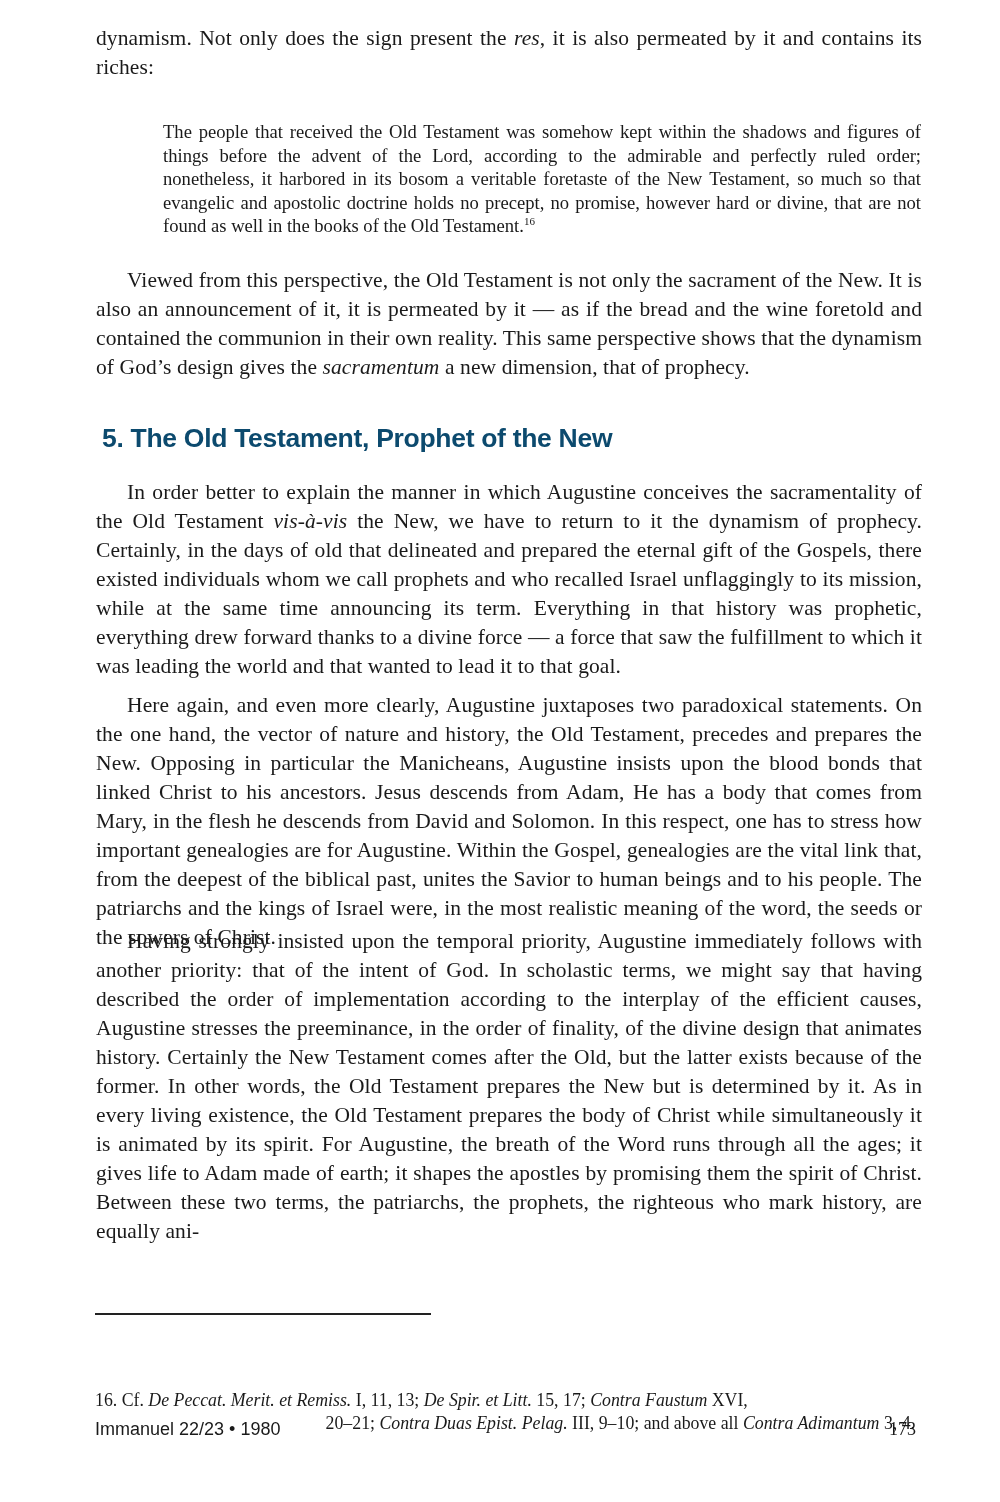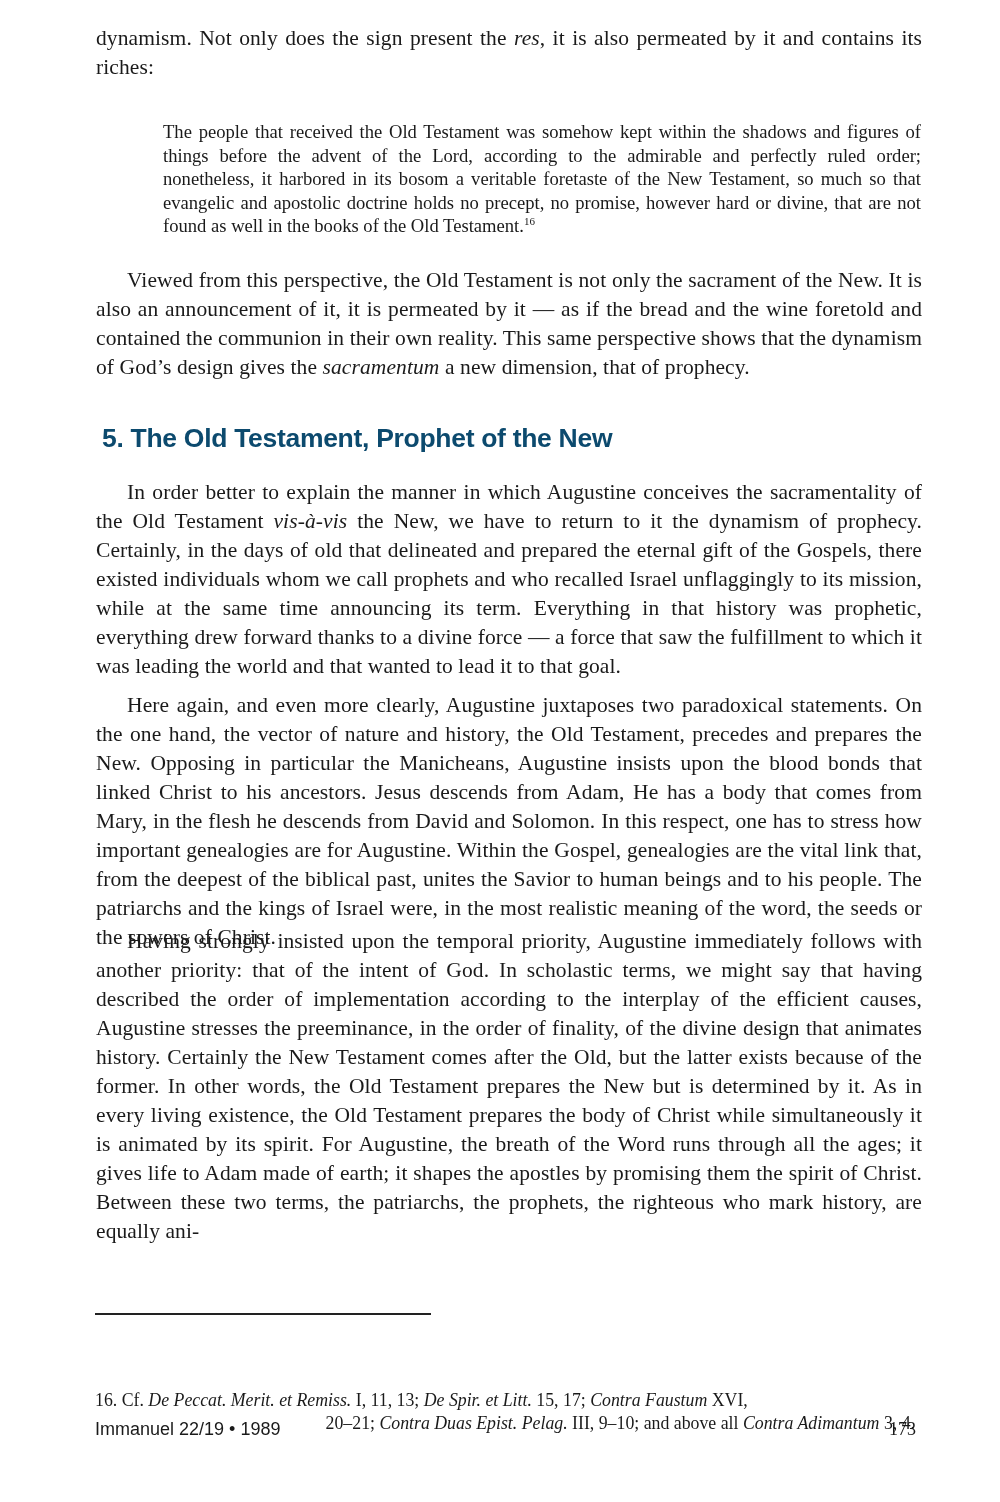--- a/index.html
+++ b/index.html
@@ -69,15 +69,15 @@
 
   <p class="body-text indent p5">Having strongly insisted upon the temporal priority, Augustine immediately follows with another priority: that of the intent of God. In scholastic terms, we might say that having described the order of implementation according to the interplay of the efficient causes, Augustine stresses the preeminance, in the order of finality, of the divine design that animates history. Certainly the New Testament comes after the Old, but the latter exists because of the former. In other words, the Old Testament prepares the New but is determined by it. As in every living existence, the Old Testament prepares the body of Christ while simultaneously it is animated by its spirit. For Augustine, the breath of the Word runs through all the ages; it gives life to Adam made of earth; it shapes the apostles by promising them the spirit of Christ. Between these two terms, the patriarchs, the prophets, the righteous who mark history, are equally ani-</p>
 
   <div class="rule"></div>
 
   <div class="footnote">
     <span>16. Cf. </span><i>De Peccat. Merit. et Remiss.</i><span> I, 11, 13; </span><i>De Spir. et Litt.</i><span> 15, 17; </span><i>Contra Faustum</i><span> XVI,</span>
     <span class="fn-line2"><span>20–21; </span><i>Contra Duas Epist. Pelag.</i><span> III, 9–10; and above all </span><i>Contra Adimantum</i><span> 3, 4.</span></span>
   </div>
 
-  <div class="footer-left">Immanuel 22/19 • 1989</div>
+  <div class="footer-left">Immanuel 22/23 • 1980</div>
   <div class="footer-right">173</div>
 </div>
 
 </body></html>

